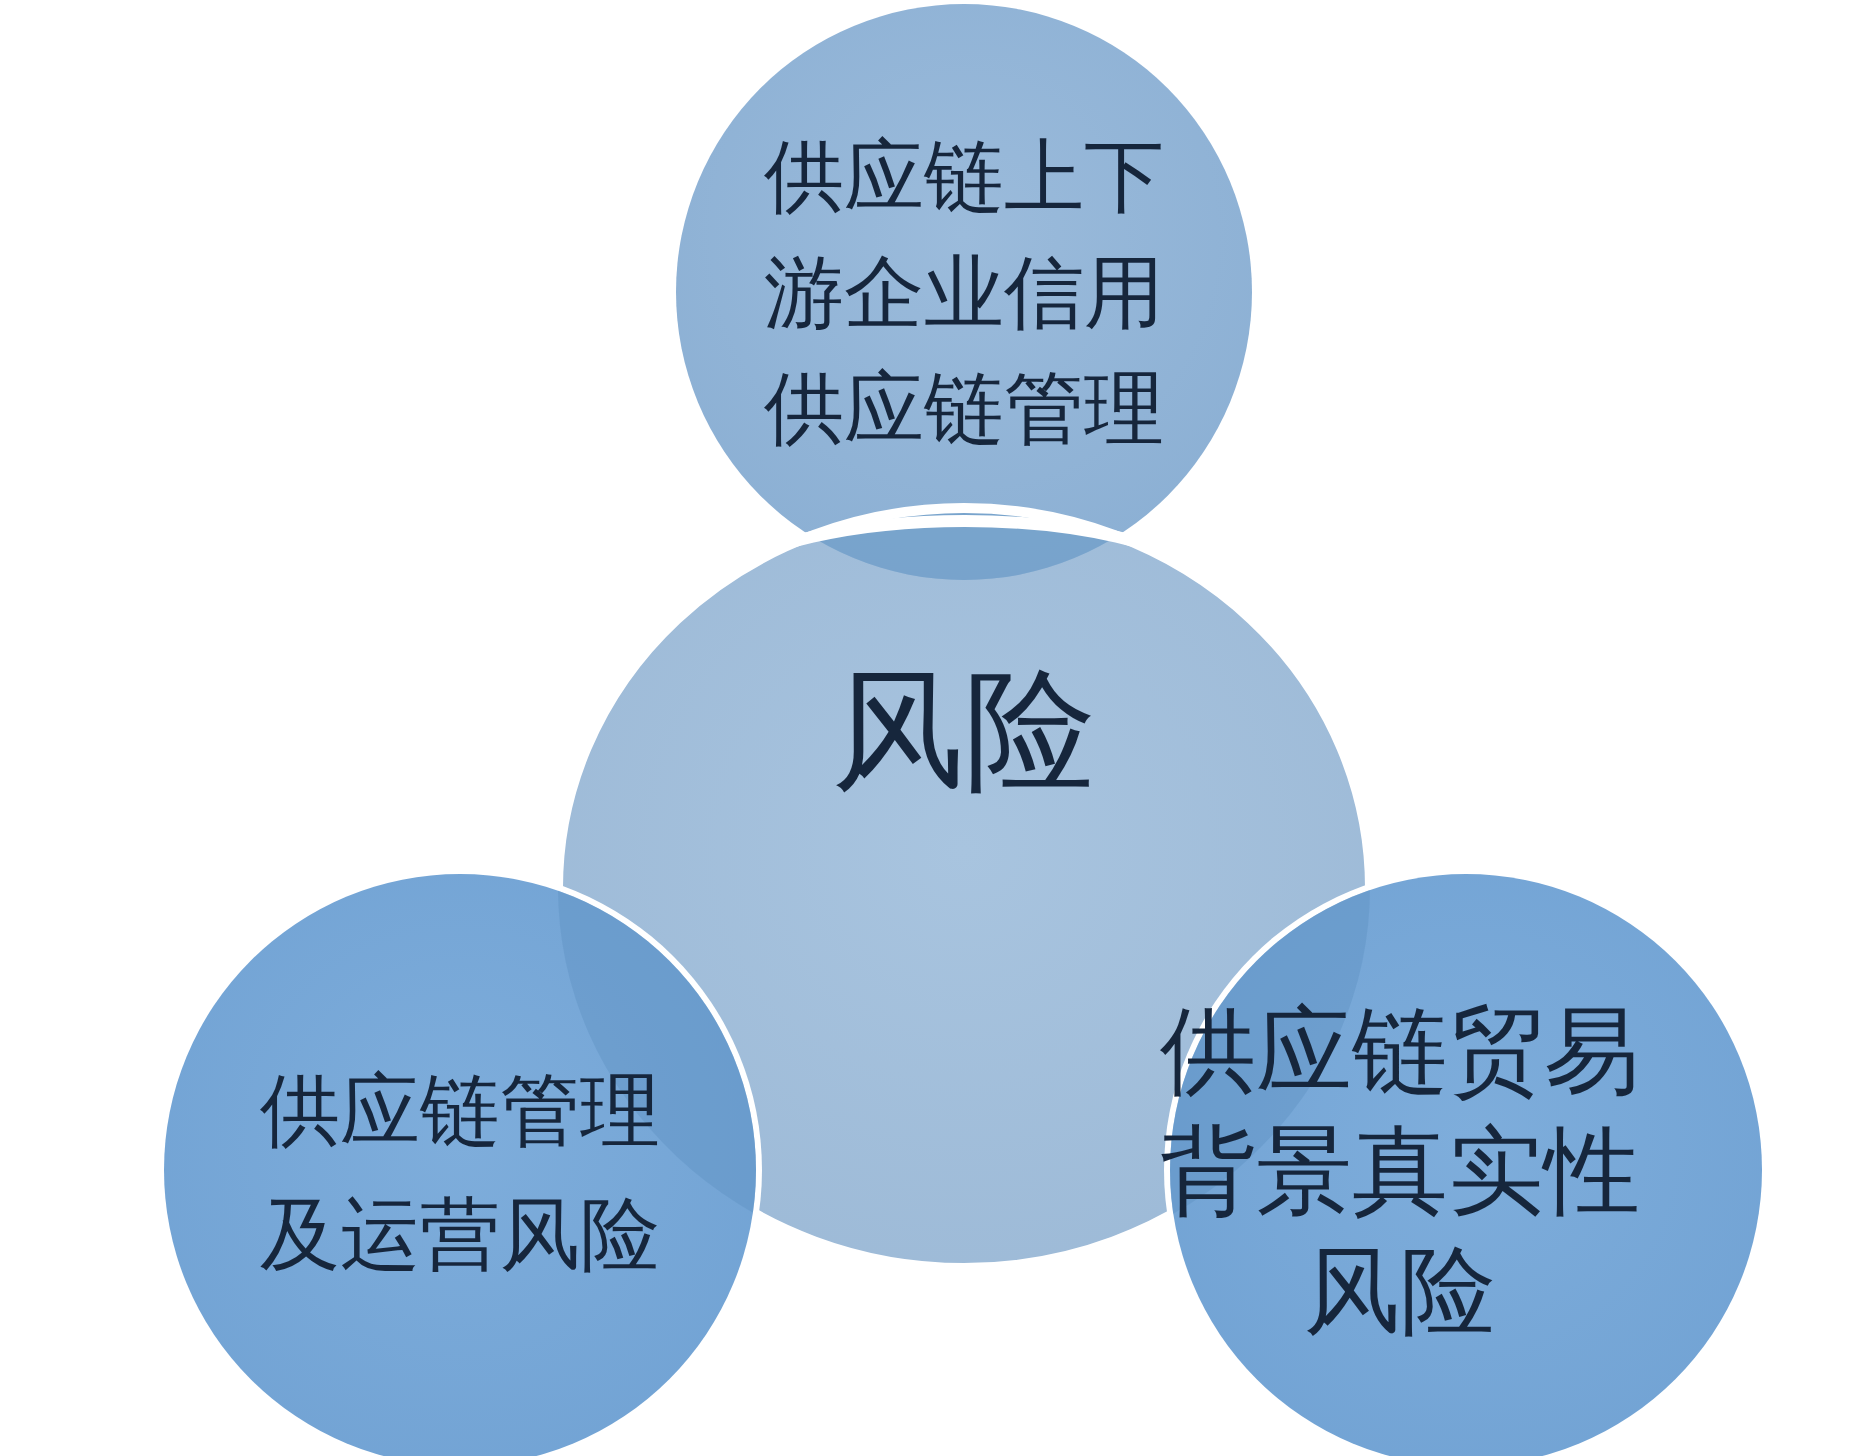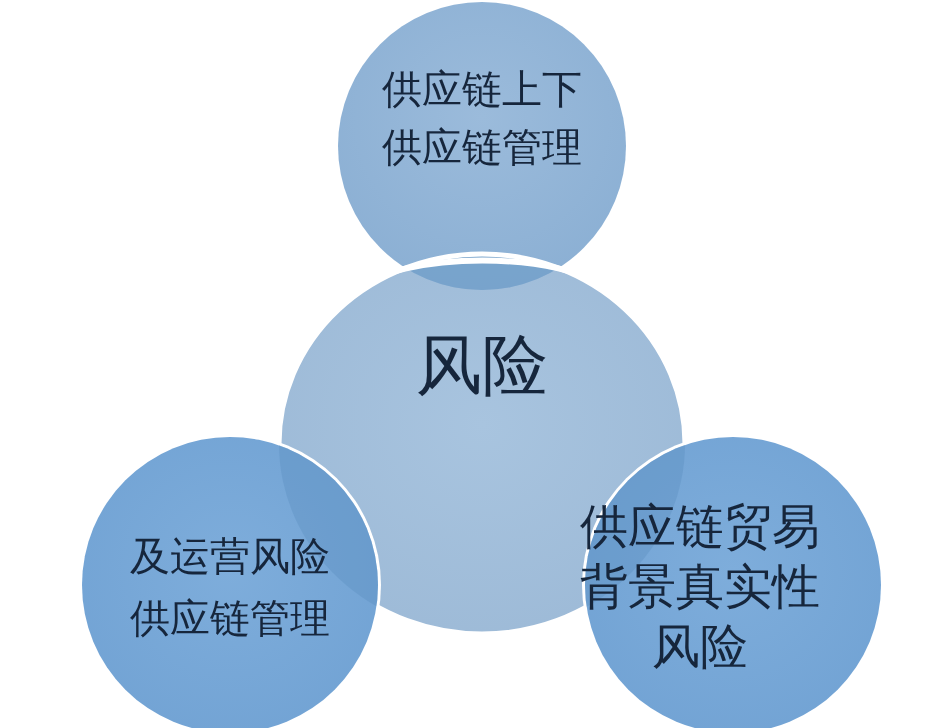--- a/index.html
+++ b/index.html
@@ -104,30 +104,31 @@
     <circle cx="733" cy="585" r="151" fill="#ffffff"></circle>
     <circle cx="733" cy="585" r="148" fill="url(#gSide)"></circle>
     <circle cx="733" cy="585" r="148" fill="#5f92c4" opacity="0.45" clip-path="url(#clipCenter)"></circle>
 
     <path d="M 345 290 Q 482 205 620 290" fill="none" stroke="#ffffff" stroke-width="0"></path>
     <path d="M 352 292 C 400 250, 565 250, 612 292" fill="none" stroke="#ffffff" stroke-width="6"></path>
   </svg>
 
   <div class="label label-top">
     <span class="line">供应链上下</span>
+    <span class="line">游企业信用</span>
     <span class="line">供应链管理</span>
   </div>
 
   <div class="label label-center">
     <span class="line">风险</span>
   </div>
 
   <div class="label label-left">
+    <span class="line">供应链管理</span>
     <span class="line">及运营风险</span>
-    <span class="line">供应链管理</span>
   </div>
 
   <div class="label label-right">
     <span class="line">供应链贸易</span>
     <span class="line">背景真实性</span>
     <span class="line">风险</span>
   </div>
 </div>
 
 </body></html>

